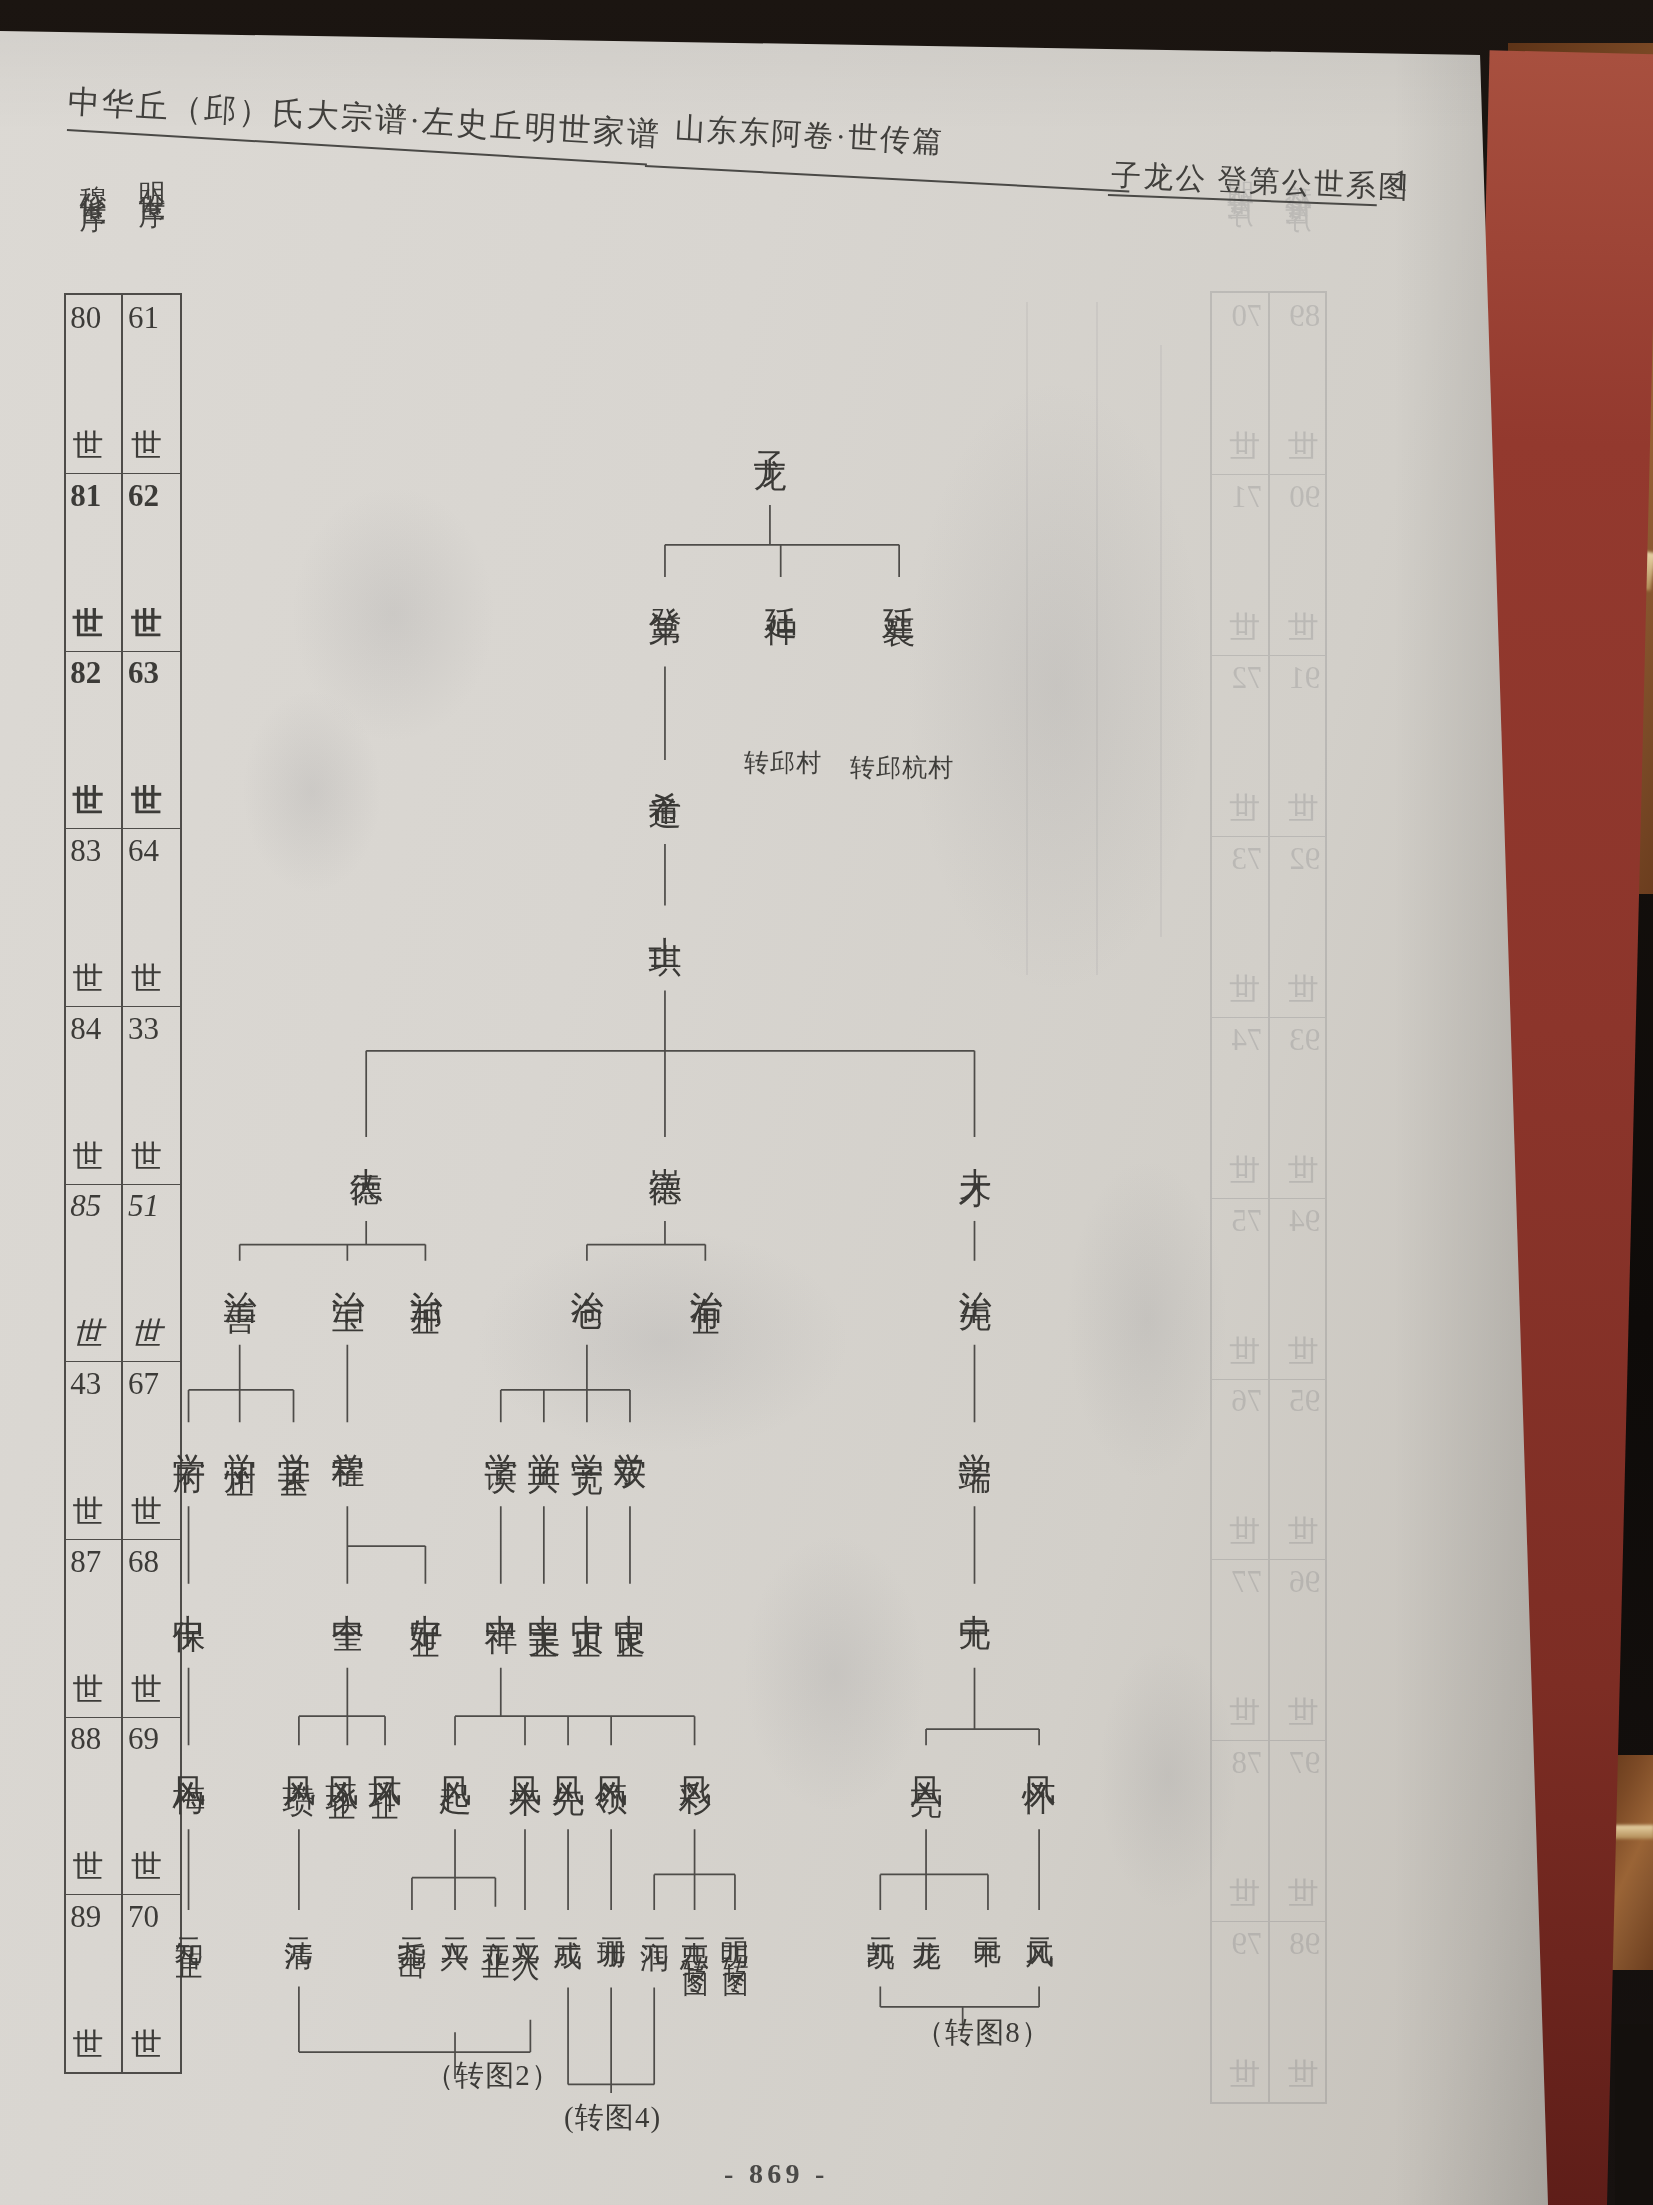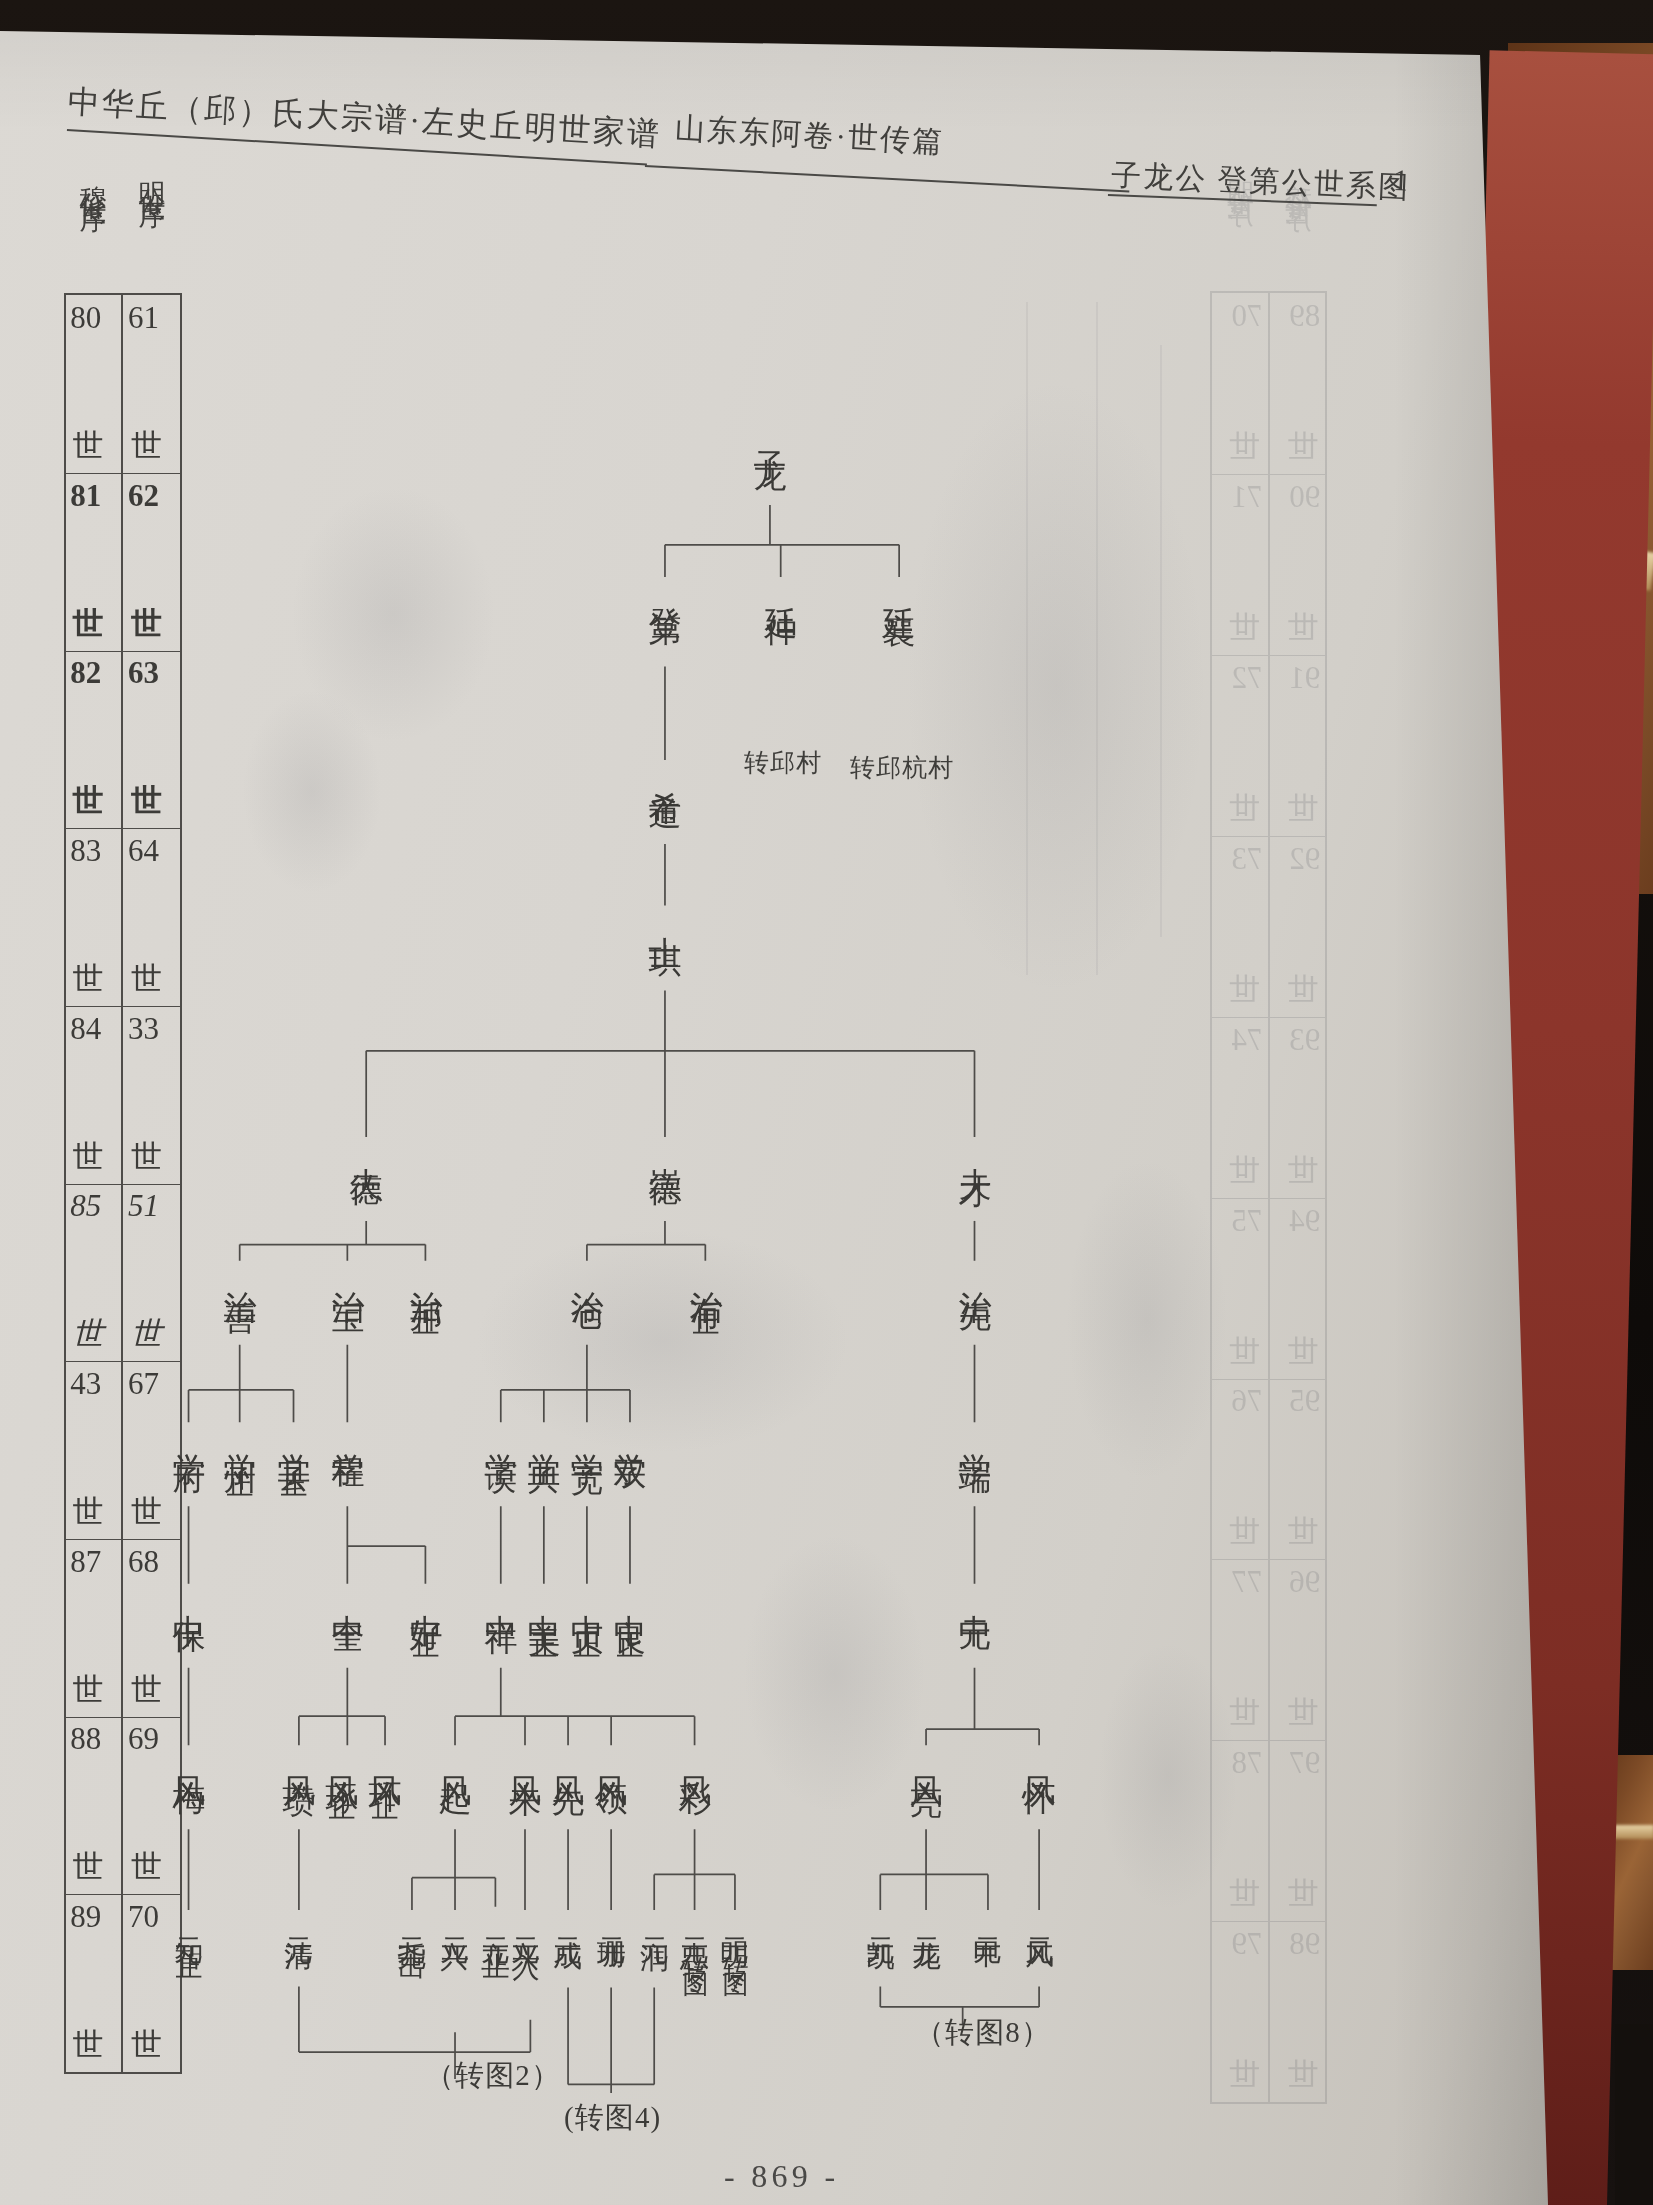--- a/index.html
+++ b/index.html
@@ -32,21 +32,21 @@
   .grow .n1{left:4.3px;top:5.4px;} .grow .n2{left:62px;top:5.4px;}
   .grow .s1{left:6.5px;bottom:6.5px;} .grow .s2{left:65px;bottom:6.5px;}
   .vhead{position:absolute;writing-mode:vertical-rl;text-orientation:upright;font-size:27px;letter-spacing:6.5px;color:#403f3c;}
   
   .node{position:absolute;writing-mode:vertical-rl;text-orientation:upright;font-size:33px;line-height:1;letter-spacing:6.5px;color:#3a3936;}
   .node.small{font-size:29px;letter-spacing:4.3px;}
   .node .mark{font-size:27px;margin-inline-start:8.6px;letter-spacing:5.4px;}
   .node .mark-long{font-size:26px;margin-inline-start:12px;letter-spacing:17px;}
   .note{position:absolute;font-size:25px;letter-spacing:1.1px;color:#3e3d3a;white-space:nowrap;}
   .annot{position:absolute;font-size:29px;letter-spacing:1.1px;color:#3c3b38;white-space:nowrap;}
-  .pageno{position:absolute;left:724px;top:2158px;font-size:32px;letter-spacing:4.3px;color:#4a4947;}
+  .pageno{position:absolute;left:724px;top:2158px;font-size:28px;letter-spacing:4.3px;color:#4a4947;font-weight:bold;}
   
   .ghost{position:absolute;left:1203px;top:159px;width:129px;height:1992px;transform:scaleX(-1);opacity:.17;color:#4b4d55;}
   .ghost .gtable{left:5.4px;top:132px;width:113px;height:1809px;border-color:#4b4d55;}
   .ghost .gtable .mid{background:#4b4d55;left:55px;}
   .ghost .grow{width:113px;height:181px;border-color:#4b4d55;}
   .ghost .grow span{color:#4b4d55;}
   .ghost .vhead{color:#4b4d55;}
   svg.lines{position:absolute;left:0;top:0;}
 </style>
 </head>

